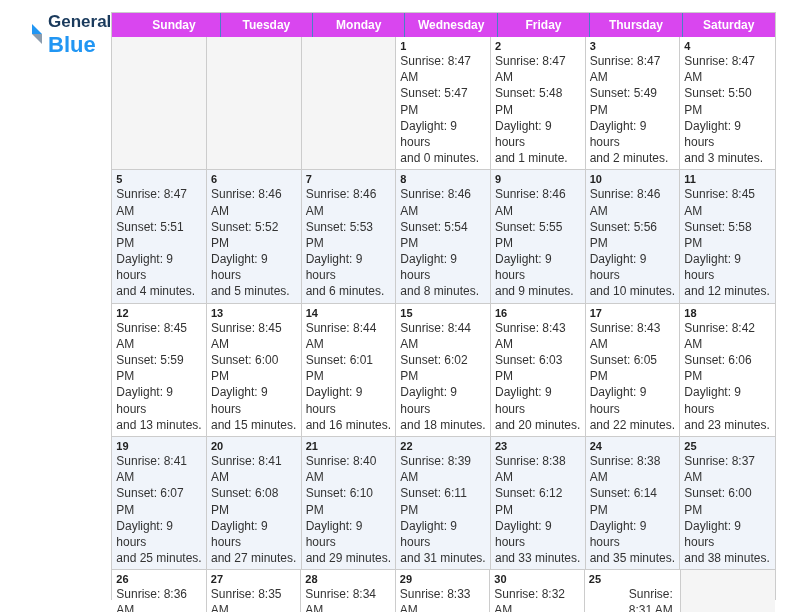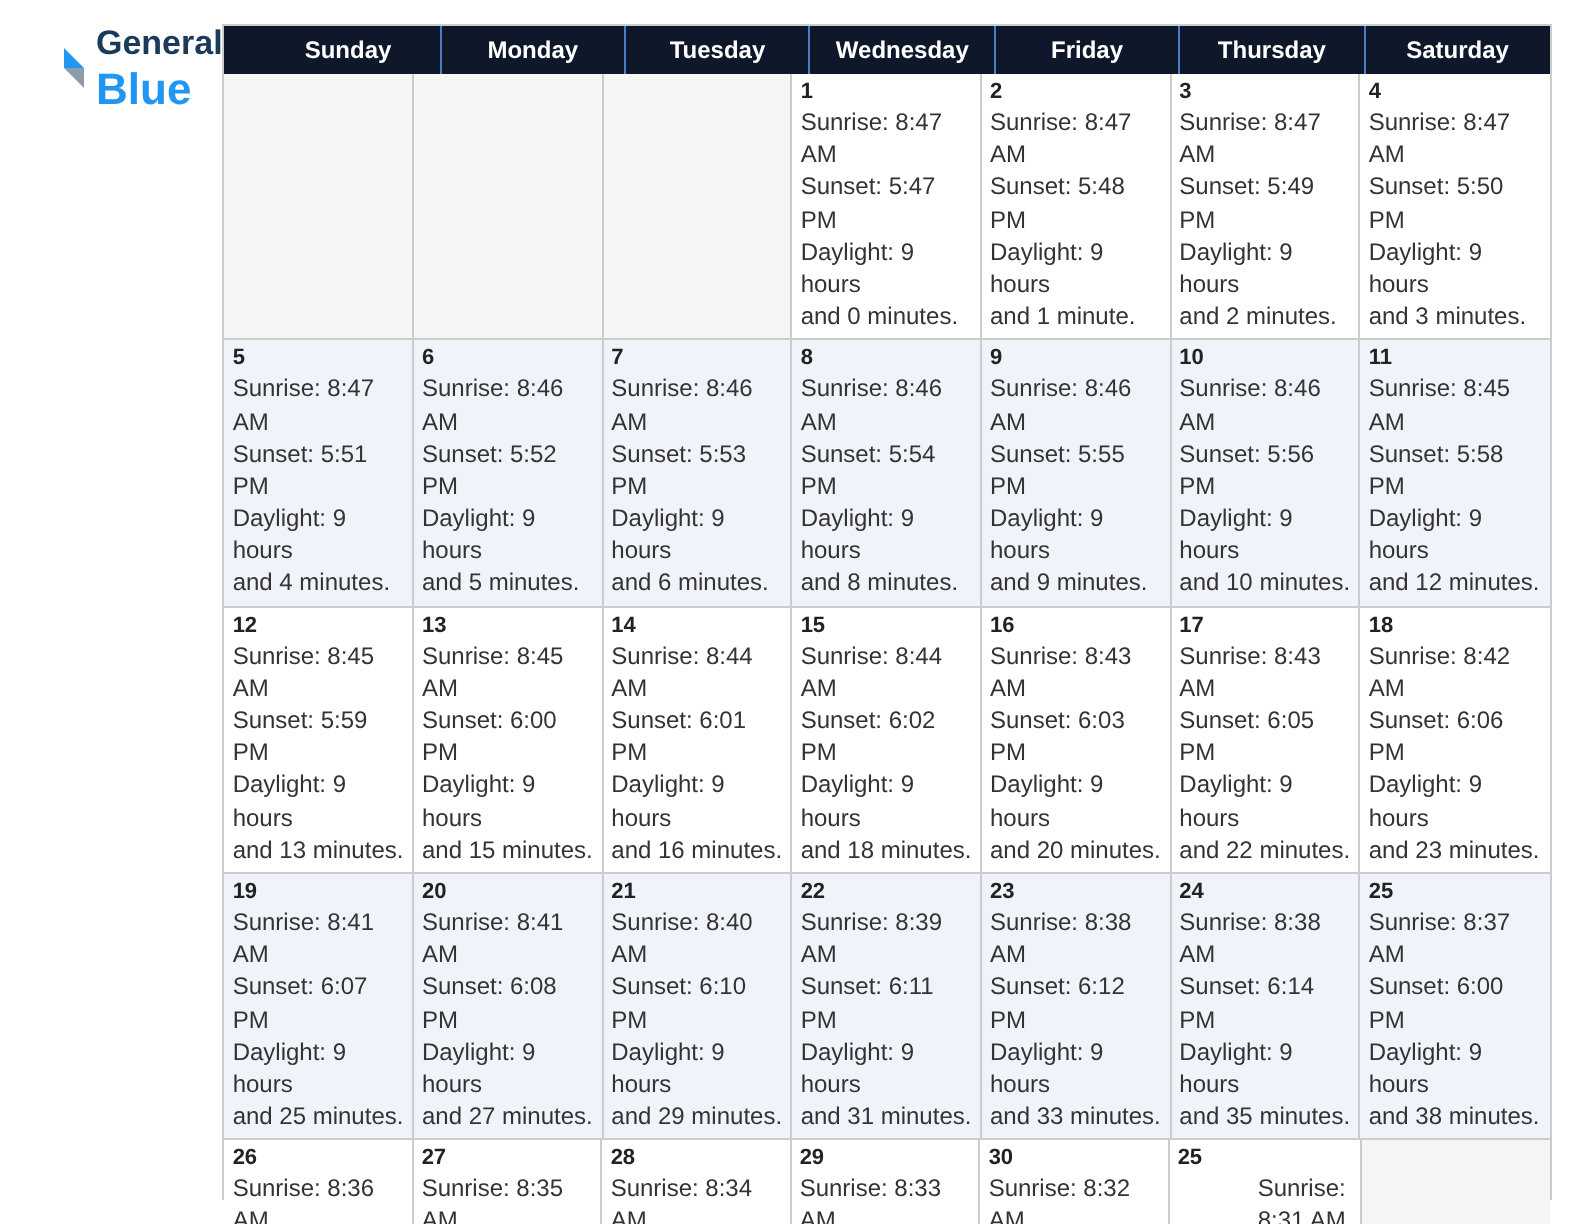--- a/index.html
+++ b/index.html
@@ -47,21 +47,21 @@
     }
     .calendar {
       flex: 1;
       display: flex;
       flex-direction: column;
       border: 1px solid #ccc;
     }
     .cal-header {
       display: grid;
       grid-template-columns: repeat(7, 1fr);
-      background: #0f172a;
+      background: #d946ef;
       padding-left: 16px;
     }
     .cal-header-cell {
       color: #fff;
       font-size: 12px;
       font-weight: bold;
       text-align: center;
       padding: 5px 2px;
       border-right: 1px solid #4a7fc5;
     }
@@ -119,22 +119,22 @@
     </div>
     <div class="title-block">
       <div class="month-title"></div>
       <div class="location"></div>
     </div>
   </div>
 
   <div class="calendar">
     <div class="cal-header" id="cal-header">
         <div class="cal-header-cell">Sunday</div>
+        <div class="cal-header-cell">Tuesday</div>
         <div class="cal-header-cell">Monday</div>
-        <div class="cal-header-cell">Tuesday</div>
         <div class="cal-header-cell">Wednesday</div>
         <div class="cal-header-cell">Friday</div>
         <div class="cal-header-cell">Thursday</div>
         <div class="cal-header-cell">Saturday</div>
       </div>
     <div class="cal-body" id="cal-body">
         <div class="cal-row">
           <div class="cal-cell empty"></div>
           <div class="cal-cell empty"></div>
           <div class="cal-cell empty"></div>

